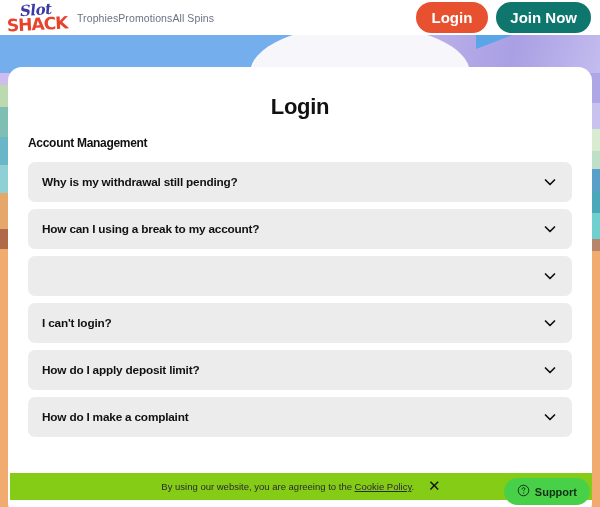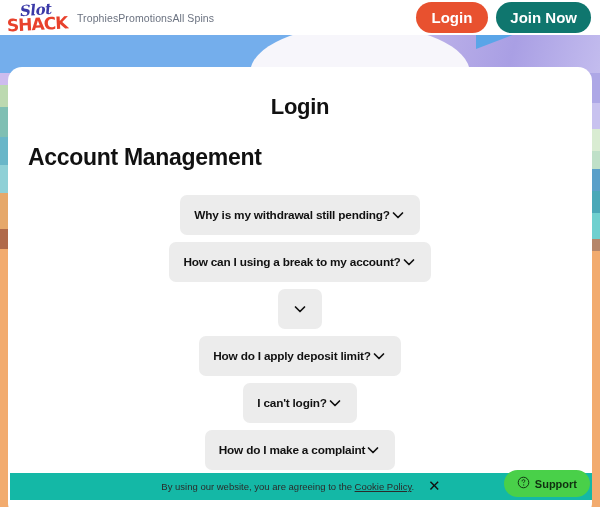--- a/index.html
+++ b/index.html
@@ -192,35 +192,34 @@
   .page-title {
     text-align: center;
     font-size: 22px;
     font-weight: bold;
     color: #111111;
     letter-spacing: -0.3px;
     margin-top: 27px;
   }
 
   .section-heading {
-    font-size: 23px;
+    font-size: 12px;
     font-weight: bold;
     color: #111111;
     letter-spacing: -0.3px;
-    margin-top: 24px;
+    margin-top: 16px;
     margin-left: 10px;
   }
 
   .faq-list {
-    margin-top: 24px;
+    margin-top: 12px;
     display: flex;
     flex-direction: column;
     gap: 7px;
     padding: 0 10px;
-    align-items: center;
   }
   .faq-item {
     background: #ececec;
     border-radius: 7px;
     height: 40px;
     display: flex;
     align-items: center;
     padding: 0 14px;
     cursor: pointer;
   }
@@ -236,21 +235,21 @@
     align-items: center;
     cursor: pointer;
   }
 
   
   .cookie-bar {
     position: absolute;
     left: 10px; right: 8px;
     bottom: 7px;
     height: 27px;
-    background: #14b8a6;
+    background: #84cc16;
     display: flex;
     align-items: center;
     justify-content: center;
     gap: 14px;
     z-index: 60;
   }
   .cookie-text {
     font-size: 9.5px;
     color: #2b2b2b;
   }
@@ -265,21 +264,21 @@
     color: #111111;
     line-height: 1;
     cursor: pointer;
     font-family: "DejaVu Sans", sans-serif;
   }
 
   
   .support-btn {
     position: absolute;
     right: 10px;
-    bottom: 10px;
+    bottom: 2px;
     background: #49d049;
     border: none;
     border-radius: 999px;
     height: 27px;
     padding: 0 13px;
     display: flex;
     align-items: center;
     gap: 5px;
     cursor: pointer;
     z-index: 80;
@@ -350,30 +349,30 @@
 
       <div class="faq-item">
         <span class="faq-chevron">
           <svg width="16" height="16" viewBox="0 0 16 16">
               <path d="M3.5 6 L8 10.5 L12.5 6" stroke="#111" stroke-width="1.7" fill="none" stroke-linecap="round" stroke-linejoin="round"></path>
             </svg>
         </span>
       </div>
 
       <div class="faq-item">
+        <span class="faq-question">I can't login?</span>
+        <span class="faq-chevron">
+          <svg width="16" height="16" viewBox="0 0 16 16">
+              <path d="M3.5 6 L8 10.5 L12.5 6" stroke="#111" stroke-width="1.7" fill="none" stroke-linecap="round" stroke-linejoin="round"></path>
+            </svg>
+        </span>
+      </div>
+
+      <div class="faq-item">
         <span class="faq-question">How do I apply deposit limit?</span>
-        <span class="faq-chevron">
-          <svg width="16" height="16" viewBox="0 0 16 16">
-              <path d="M3.5 6 L8 10.5 L12.5 6" stroke="#111" stroke-width="1.7" fill="none" stroke-linecap="round" stroke-linejoin="round"></path>
-            </svg>
-        </span>
-      </div>
-
-      <div class="faq-item">
-        <span class="faq-question">I can't login?</span>
         <span class="faq-chevron">
           <svg width="16" height="16" viewBox="0 0 16 16">
               <path d="M3.5 6 L8 10.5 L12.5 6" stroke="#111" stroke-width="1.7" fill="none" stroke-linecap="round" stroke-linejoin="round"></path>
             </svg>
         </span>
       </div>
 
       <div class="faq-item">
         <span class="faq-question">How do I make a complaint</span>
         <span class="faq-chevron">

